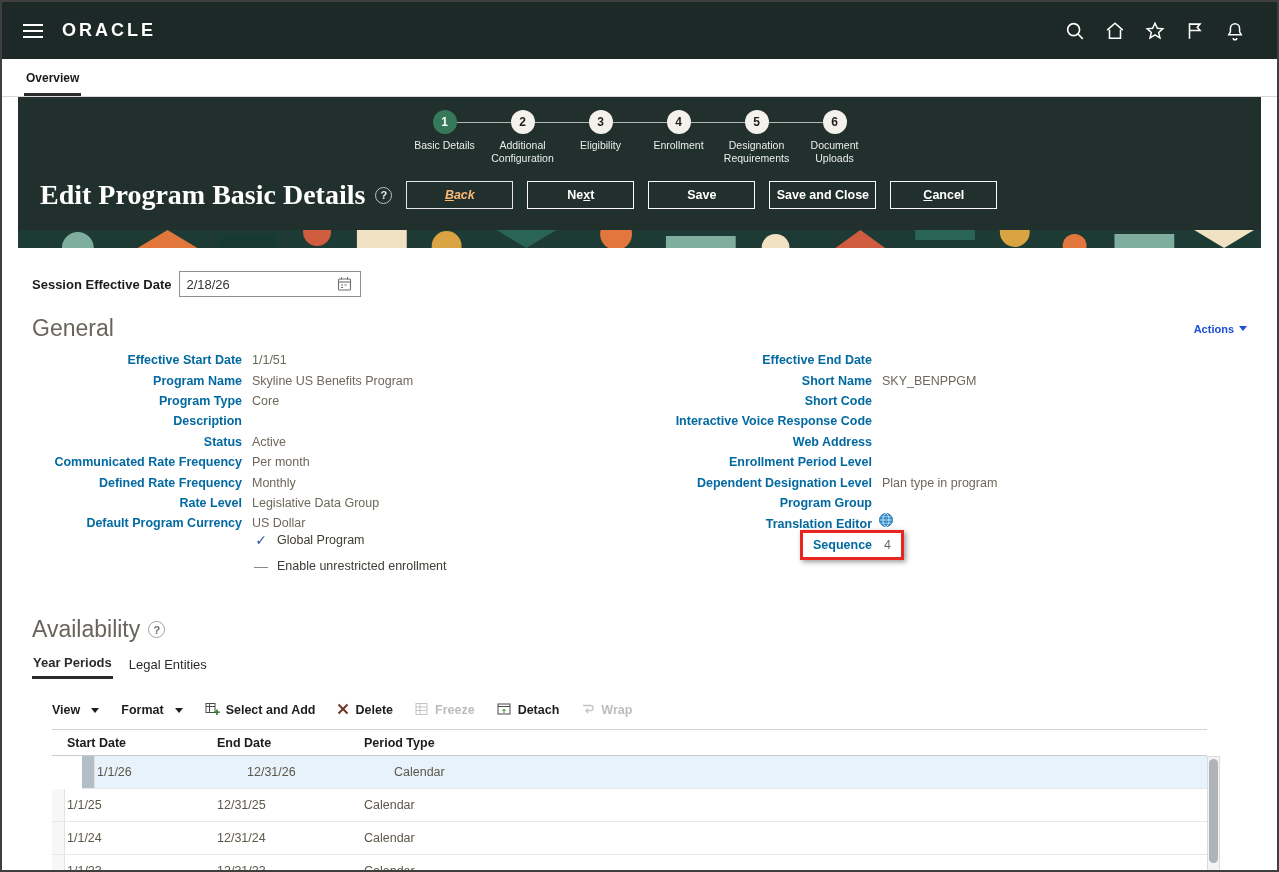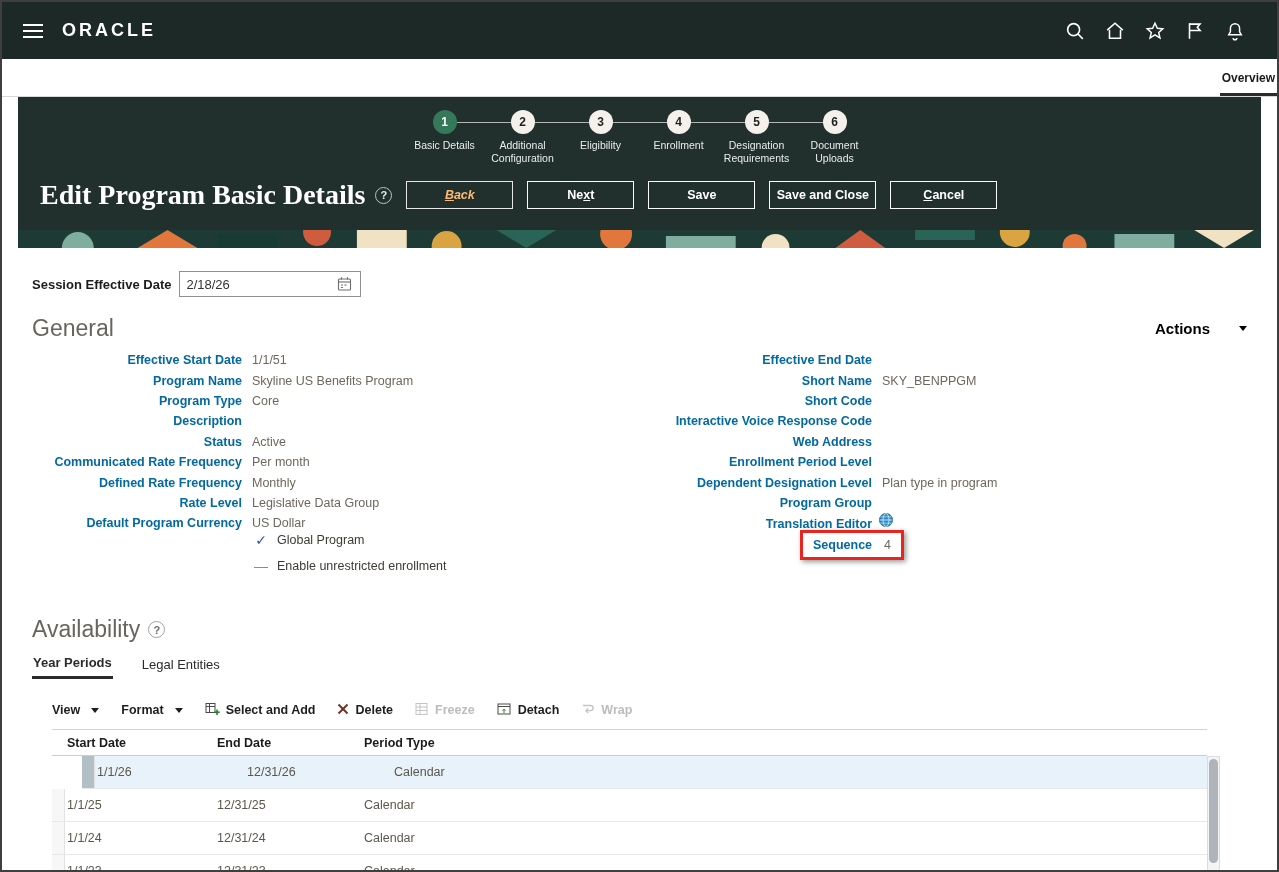--- a/index.html
+++ b/index.html
@@ -9,21 +9,21 @@
           border:2px solid #3f3f3f; overflow:hidden; margin:0 auto; }
 
   
   .topbar { height:57px; background:#1d2926; display:flex; align-items:center; padding:0 22px 0 16px; }
   .hamburger { background:none;border:0;cursor:pointer; width:30px;height:30px; display:flex;align-items:center;justify-content:center; }
   .brand { color:#fff; font-size:18px; font-weight:700; letter-spacing:3px; margin-left:14px; }
   .topspacer { flex:1; }
   .iconbtn { background:none;border:0;cursor:pointer; width:40px;height:40px; display:flex;align-items:center;justify-content:center; }
 
   
-  .tabrow { height:38px; background:#fff; border-bottom:1px solid #d8d8d8; display:flex; align-items:flex-end; padding-left:22px;justify-content:flex-end; }
+  .tabrow { height:38px; background:#fff; border-bottom:1px solid #d8d8d8; display:flex; align-items:flex-end; padding-left:22px; }
   .page-tab { font-size:12px; font-weight:700; color:#1a1a1a; padding:9px 2px 8px; border-bottom:3px solid #2b2b2b; cursor:pointer; }
 
   
   .banner { position:relative; margin:0 16px; height:151px; background:#22302d; display:flex; flex-direction:column; }
   .train { display:flex; margin:13px auto 0; }
   .step { position:relative; width:78px; cursor:pointer; }
   .step:not(:first-child)::before { content:""; position:absolute; top:12px; left:-27px; width:54px; height:1px; background:rgba(255,255,255,.65); }
   .circle { width:24px; height:24px; border-radius:50%; background:#f4f1ec; color:#201f1e;
             font-size:12px; font-weight:700; display:flex; align-items:center; justify-content:center; margin:0 auto; }
   .circle.active { background:#35795a; color:#fff; }
@@ -46,21 +46,21 @@
 
   .session { margin-top:23px; display:flex; align-items:center; }
   .session-label { font-size:13px; font-weight:700; color:#1c1c1c; margin-right:8px; }
   .datebox { position:relative; width:182px; height:26px; border:1px solid #8f8f8f; background:#fff; }
   .datebox input { width:150px; height:100%; border:0; outline:none; padding:0 6px; font-size:13px; color:#333; font-family:inherit; background:transparent; }
   .calbtn { position:absolute; right:2px; top:2px; width:26px; height:20px; border:0; background:none; cursor:pointer;
             display:flex; align-items:center; justify-content:center; }
 
   .gen-head { display:flex; justify-content:space-between; align-items:center; margin-top:18px; }
   .sect-title { font-size:23px; font-weight:400; color:#69655c; display:flex; align-items:center; gap:8px; }
-  .actions { background:none; border:0; cursor:pointer; font-family:inherit; font-size:15px; font-weight:700; color:#000000; display:flex; align-items:center;gap:24px; }
+  .actions { background:none; border:0; cursor:pointer; font-family:inherit; font-size:11px; font-weight:700; color:#1d4ed8; display:flex; align-items:center; }
   .caret { width:0; height:0; border-left:4px solid transparent; border-right:4px solid transparent; border-top:5px solid currentColor; display:inline-block; margin-left:5px; }
 
   .gen-fields { position:relative; height:242px; margin-top:8px; }
   .fcol { position:absolute; top:0; display:grid; column-gap:10px; grid-auto-rows:20.4px; align-items:center; }
   .fcol.left  { left:0;   grid-template-columns:210px auto; }
   .fcol.right { left:610px; grid-template-columns:230px auto; }
   .flabel { text-align:right; font-size:12.5px; font-weight:700; color:#0369a1; white-space:nowrap; }
   .fvalue { font-size:12.5px; color:#6e685c; white-space:nowrap; }
 
   .chkrow { position:absolute; left:222px; display:flex; align-items:center; gap:9px; cursor:pointer; }
@@ -71,21 +71,21 @@
 
   .trans-row { position:absolute; left:610px; top:164px; width:230px; text-align:right; }
   .trans-row .flabel { display:inline; }
   .globe { position:absolute; left:846px; top:162px; cursor:pointer; background:none; border:0; padding:0; }
 
   .seq-box { position:absolute; left:768px; top:180px; border:3px solid #e8261f; box-shadow:2px 2px 5px rgba(0,0,0,.4);
              background:#fff; padding:5px 10px; display:flex; align-items:center; gap:12px; }
 
   
   .avail-head { margin-top:24px; }
-  .avail-tabs { display:flex; gap:28px; margin-top:12px; }
+  .avail-tabs { display:flex; gap:15px; margin-top:12px; }
   .atab { background:none; border:0; cursor:pointer; font-family:inherit; font-size:13px; color:#2b2b2b; padding:0 1px 6px; }
   .atab.active { font-weight:700; border-bottom:3px solid #2b2b2b; }
 
   .tbl-toolbar { display:flex; align-items:center; gap:22px; margin:22px 0 0 20px; }
   .titem { background:none; border:0; cursor:pointer; font-family:inherit; font-size:12.5px; font-weight:700; color:#1e1e1e;
            display:flex; align-items:center; gap:6px; }
   .titem.disabled { color:#bcbcbc; cursor:default; }
 
   .tbl { position:relative; margin:10px 0 0 20px; width:1168px; height:150px; overflow:hidden; }
   .tbl-rows { width:1155px; }

